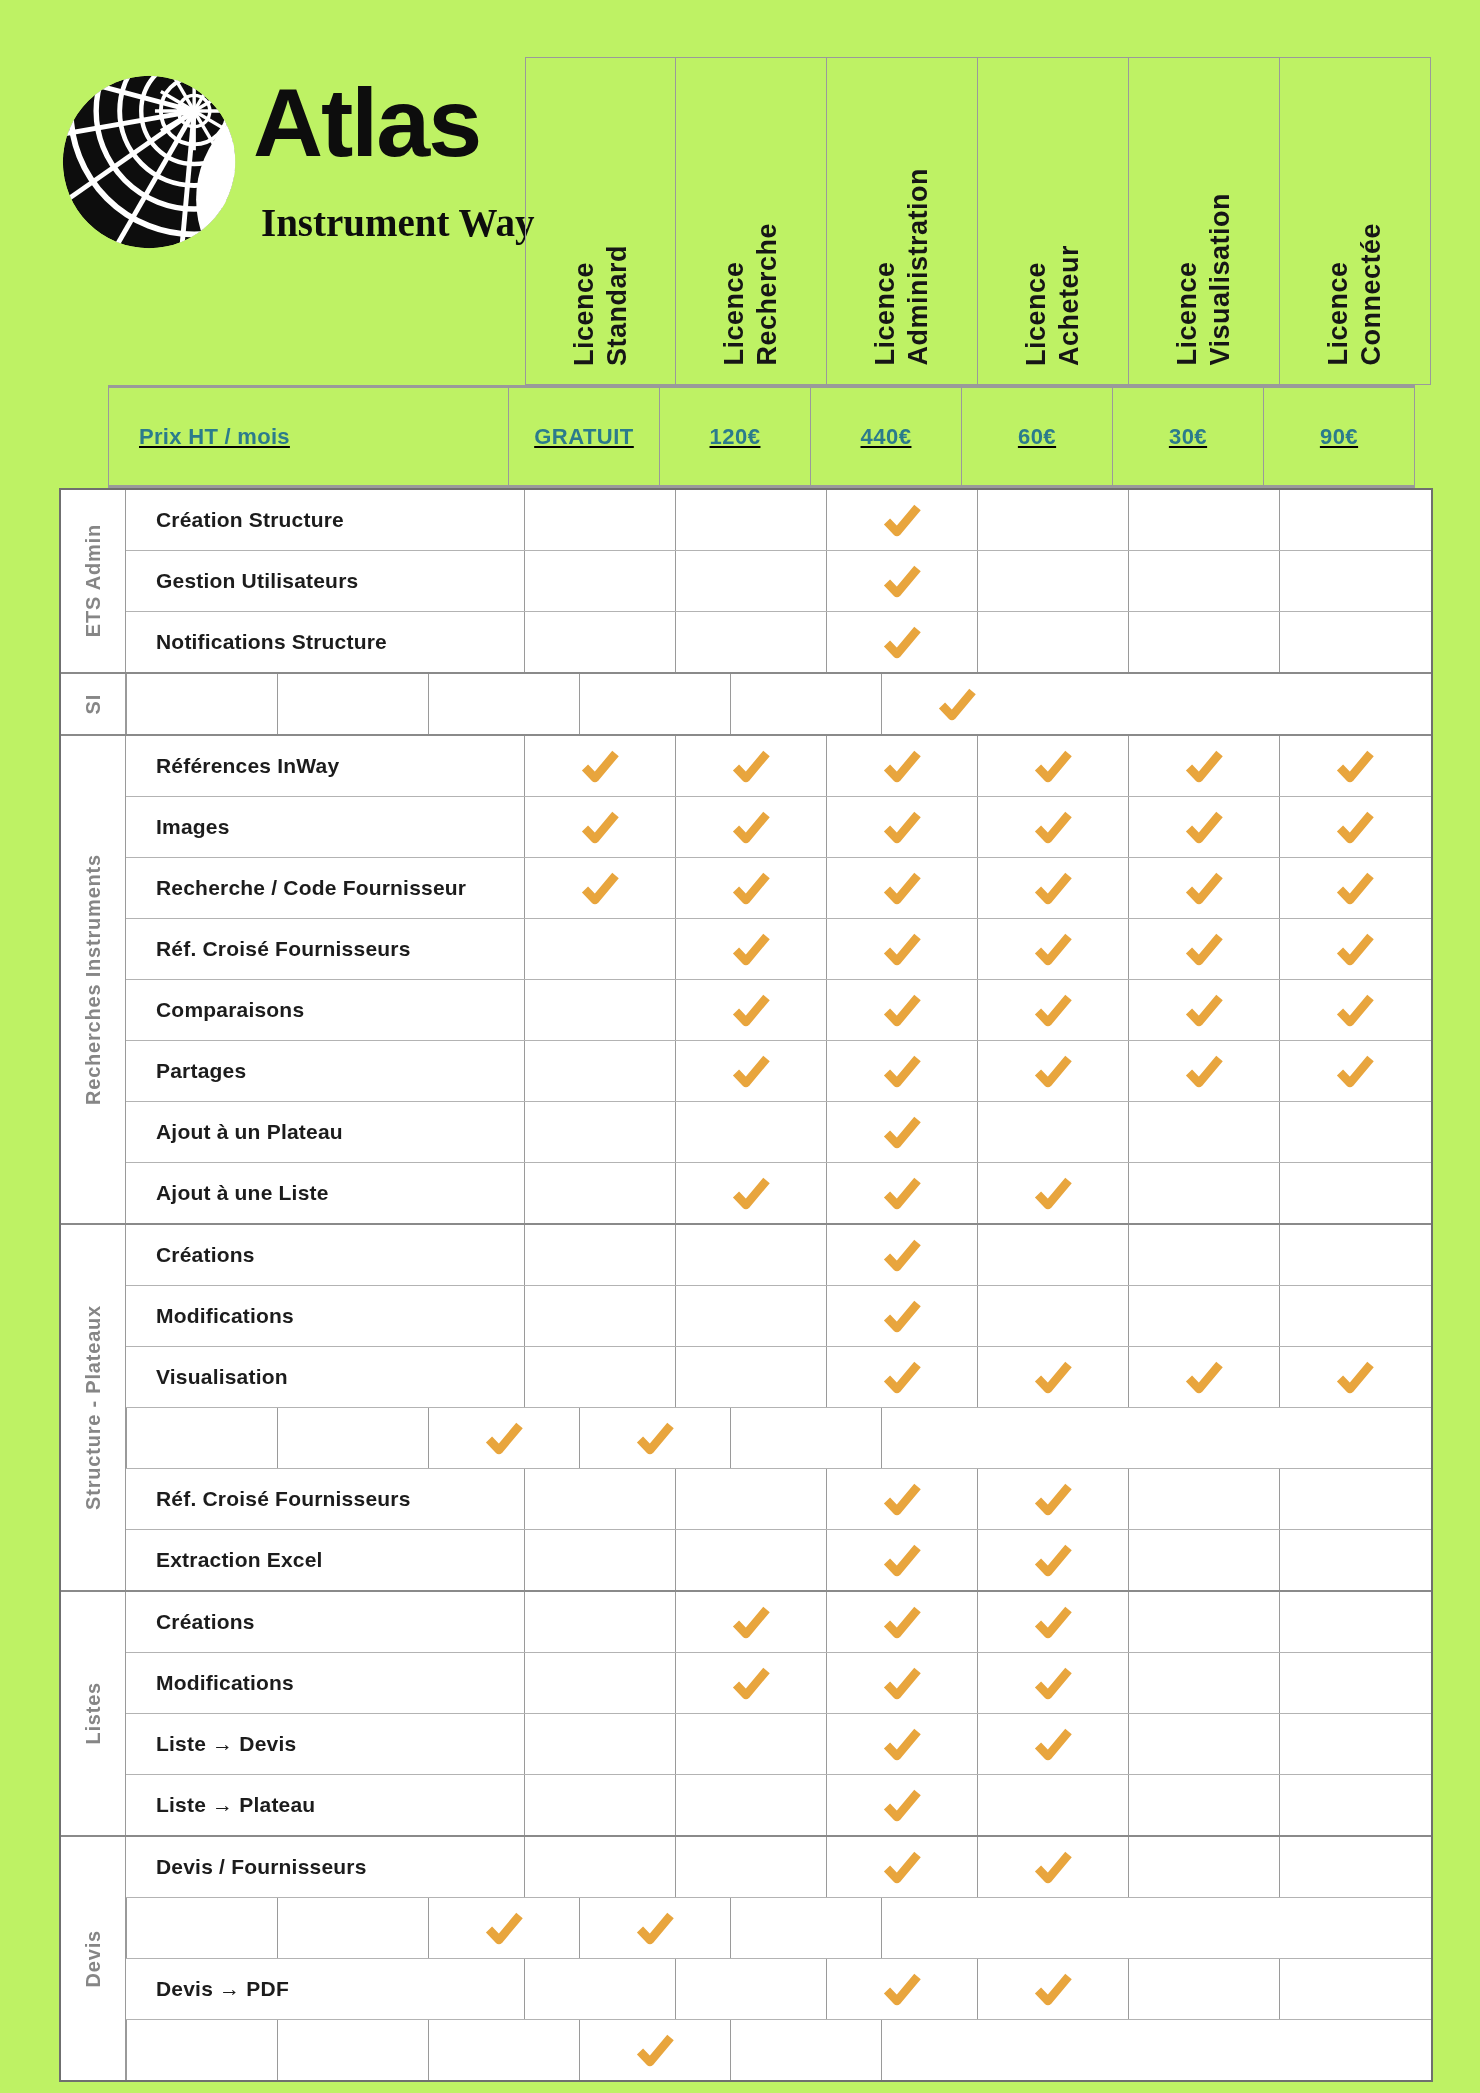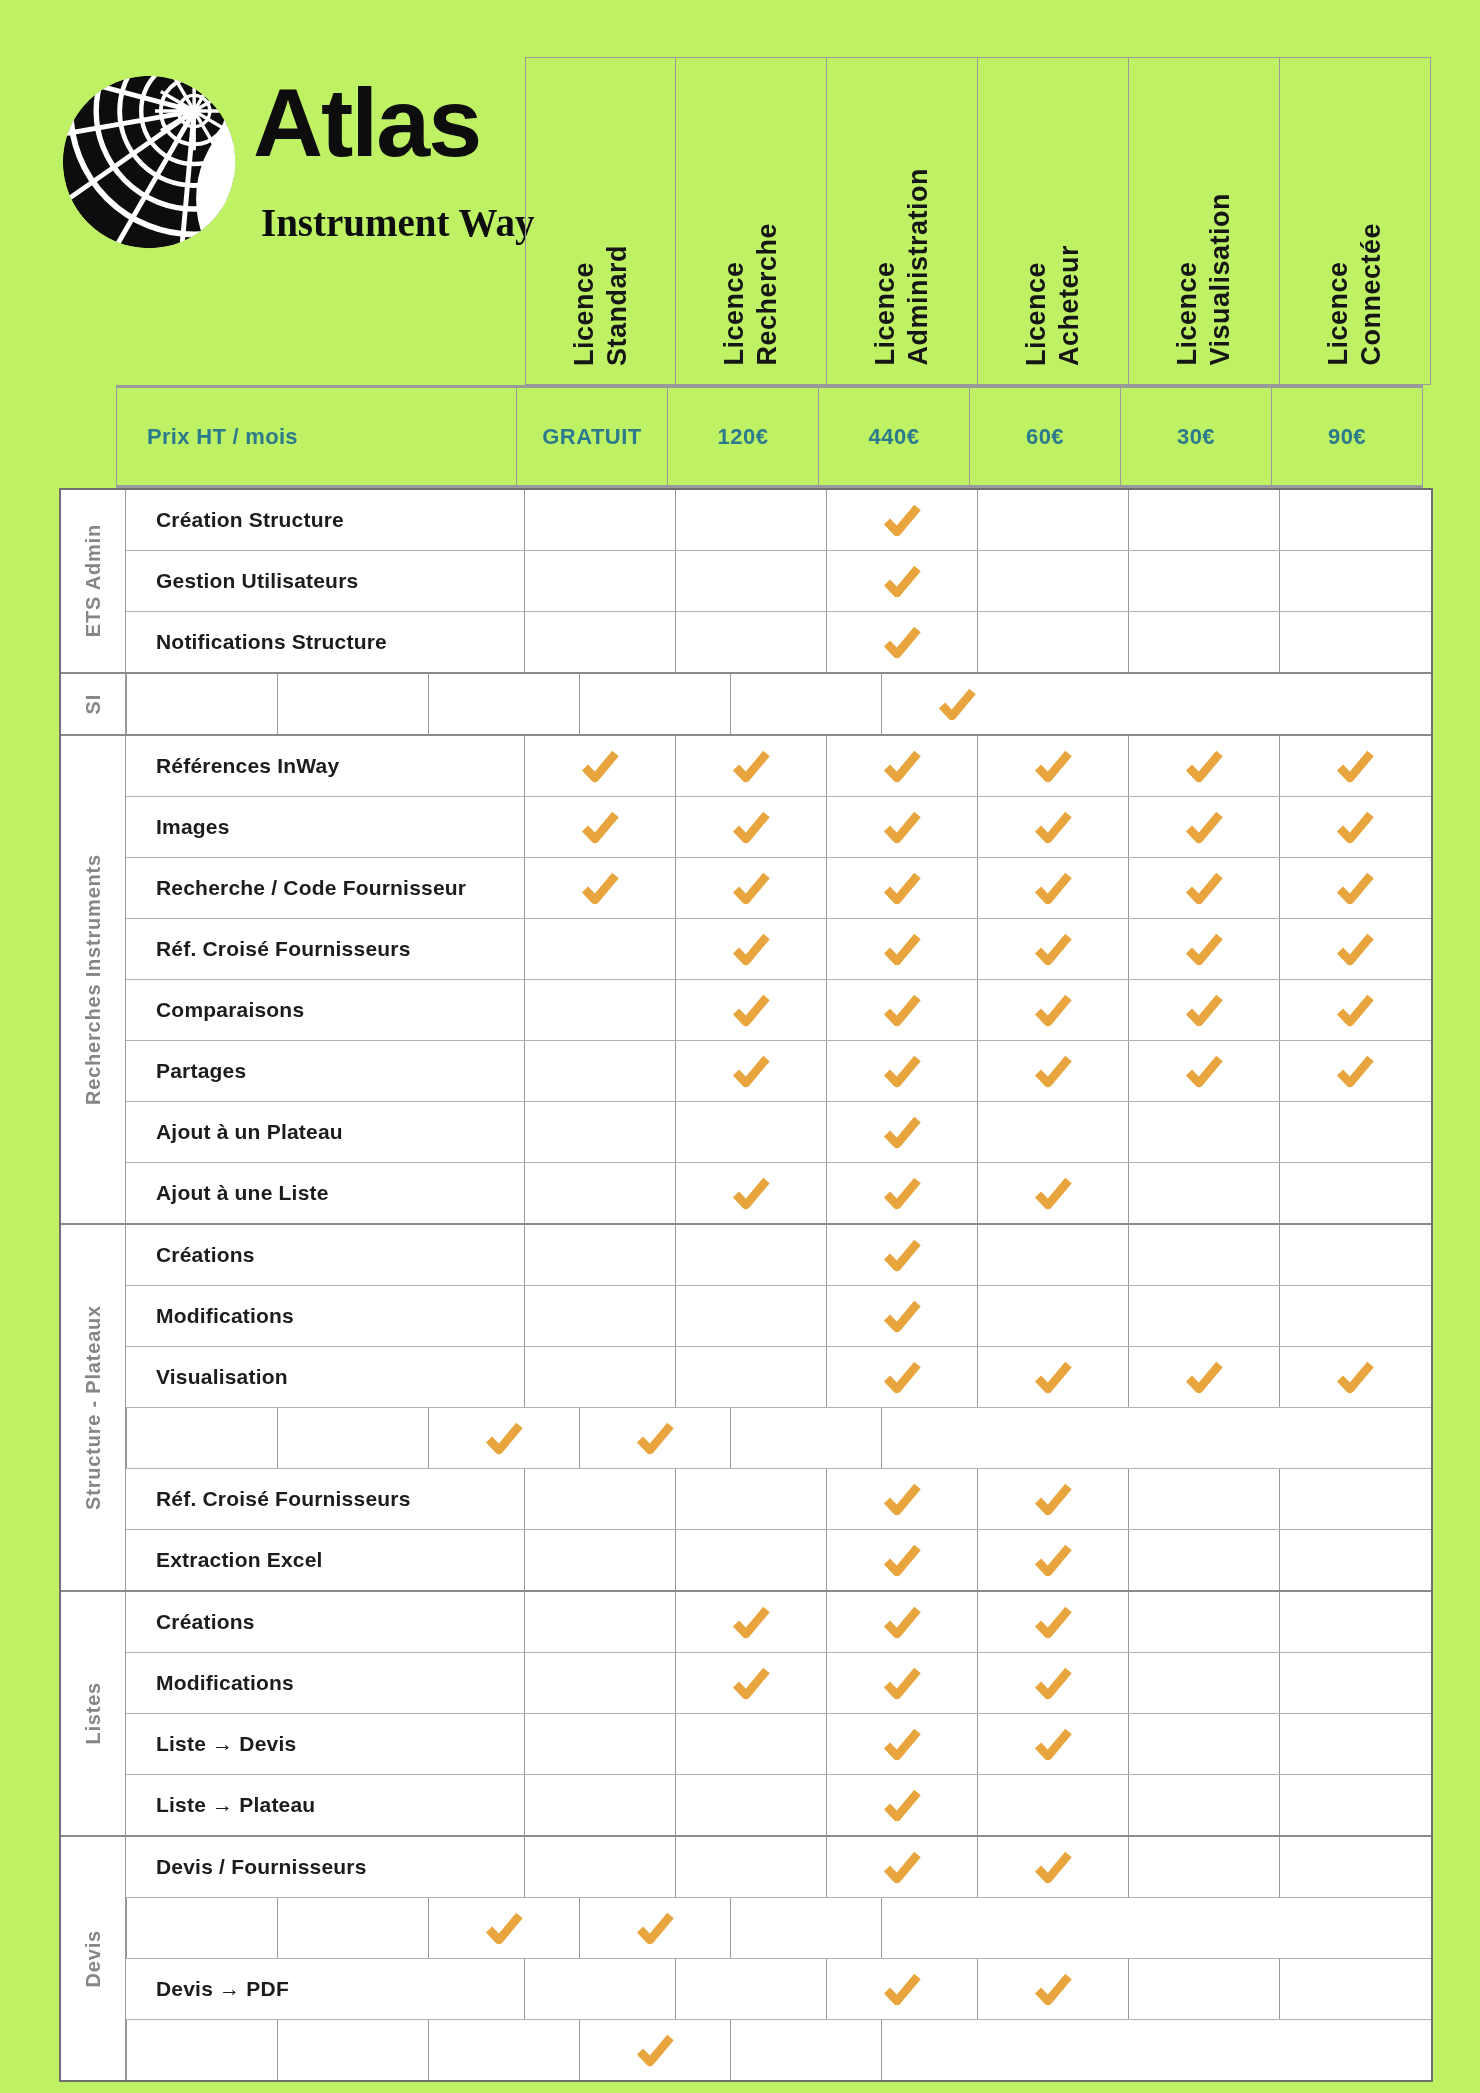--- a/index.html
+++ b/index.html
@@ -28,24 +28,24 @@
   .vtext{writing-mode:vertical-rl;transform:rotate(180deg);}
   
   .licence-header{position:absolute;left:525px;top:57px;display:flex;}
   .header-cell{width:151px;height:328px;box-sizing:border-box;
     border:1px solid var(--line-mid);border-left:none;
     display:flex;align-items:flex-end;justify-content:center;padding-bottom:18px;}
   .header-cell:first-child{border-left:1px solid var(--line-mid);}
   .header-cell .vtext{white-space:pre-line;font-size:27px;font-weight:700;
     line-height:1.22;color:#161616;letter-spacing:.5px;}
   
-  .price-row{position:absolute;left:116px;top:385px;height:103px;display:flex;
+  .price-row{position:absolute;left:108px;top:385px;height:103px;display:flex;
     box-sizing:border-box;border-top:3px solid var(--line-mid);
     border-bottom:3px solid var(--line-mid);
-    border-left:1px solid var(--line-mid);border-right:1px solid var(--line-mid);}
+    border-left:1px solid var(--line-mid);border-right:1px solid var(--line-mid);text-decoration:underline;}
   .price-label-cell{width:399px;box-sizing:border-box;display:flex;align-items:center;
     padding-left:30px;color:var(--teal);font-weight:700;font-size:22px;letter-spacing:.3px;}
   .price-cell{width:151px;box-sizing:border-box;border-left:1px solid var(--line-mid);
     display:flex;align-items:center;justify-content:center;
     color:var(--teal);font-weight:700;font-size:22px;letter-spacing:.5px;}
   
   .matrix{position:absolute;left:59px;top:488px;border:2px solid var(--line-outer);
     width:1370px;box-sizing:content-box;background:#fff;}
   .group{display:flex;border-top:2px solid var(--line-heavy);}
   .group:first-child{border-top:none;}

